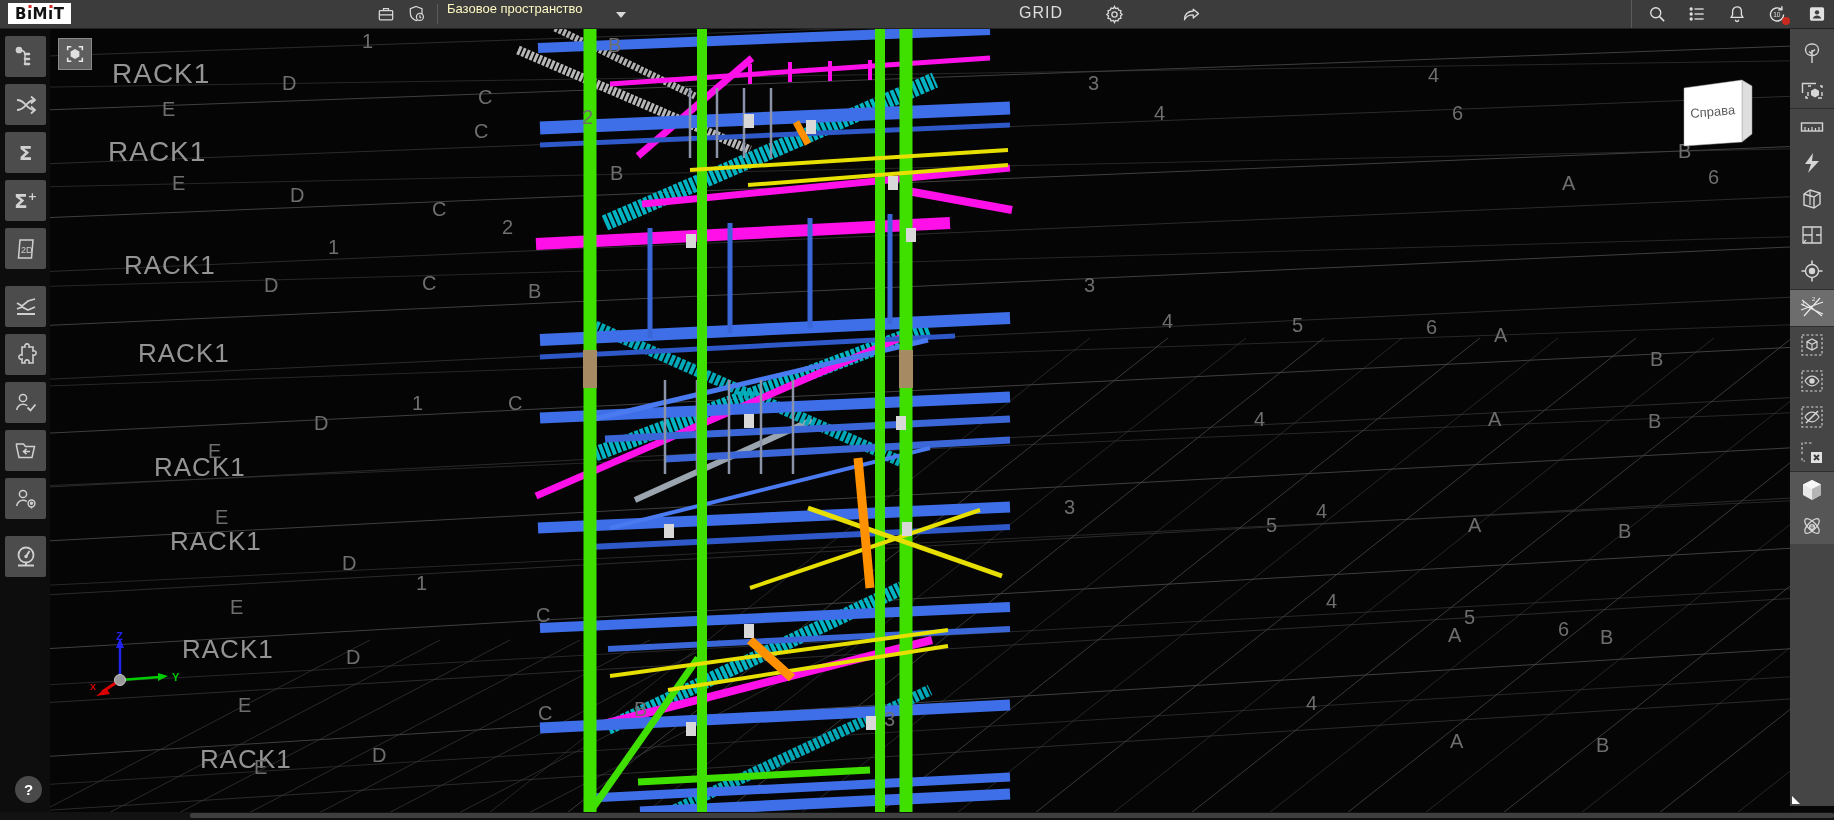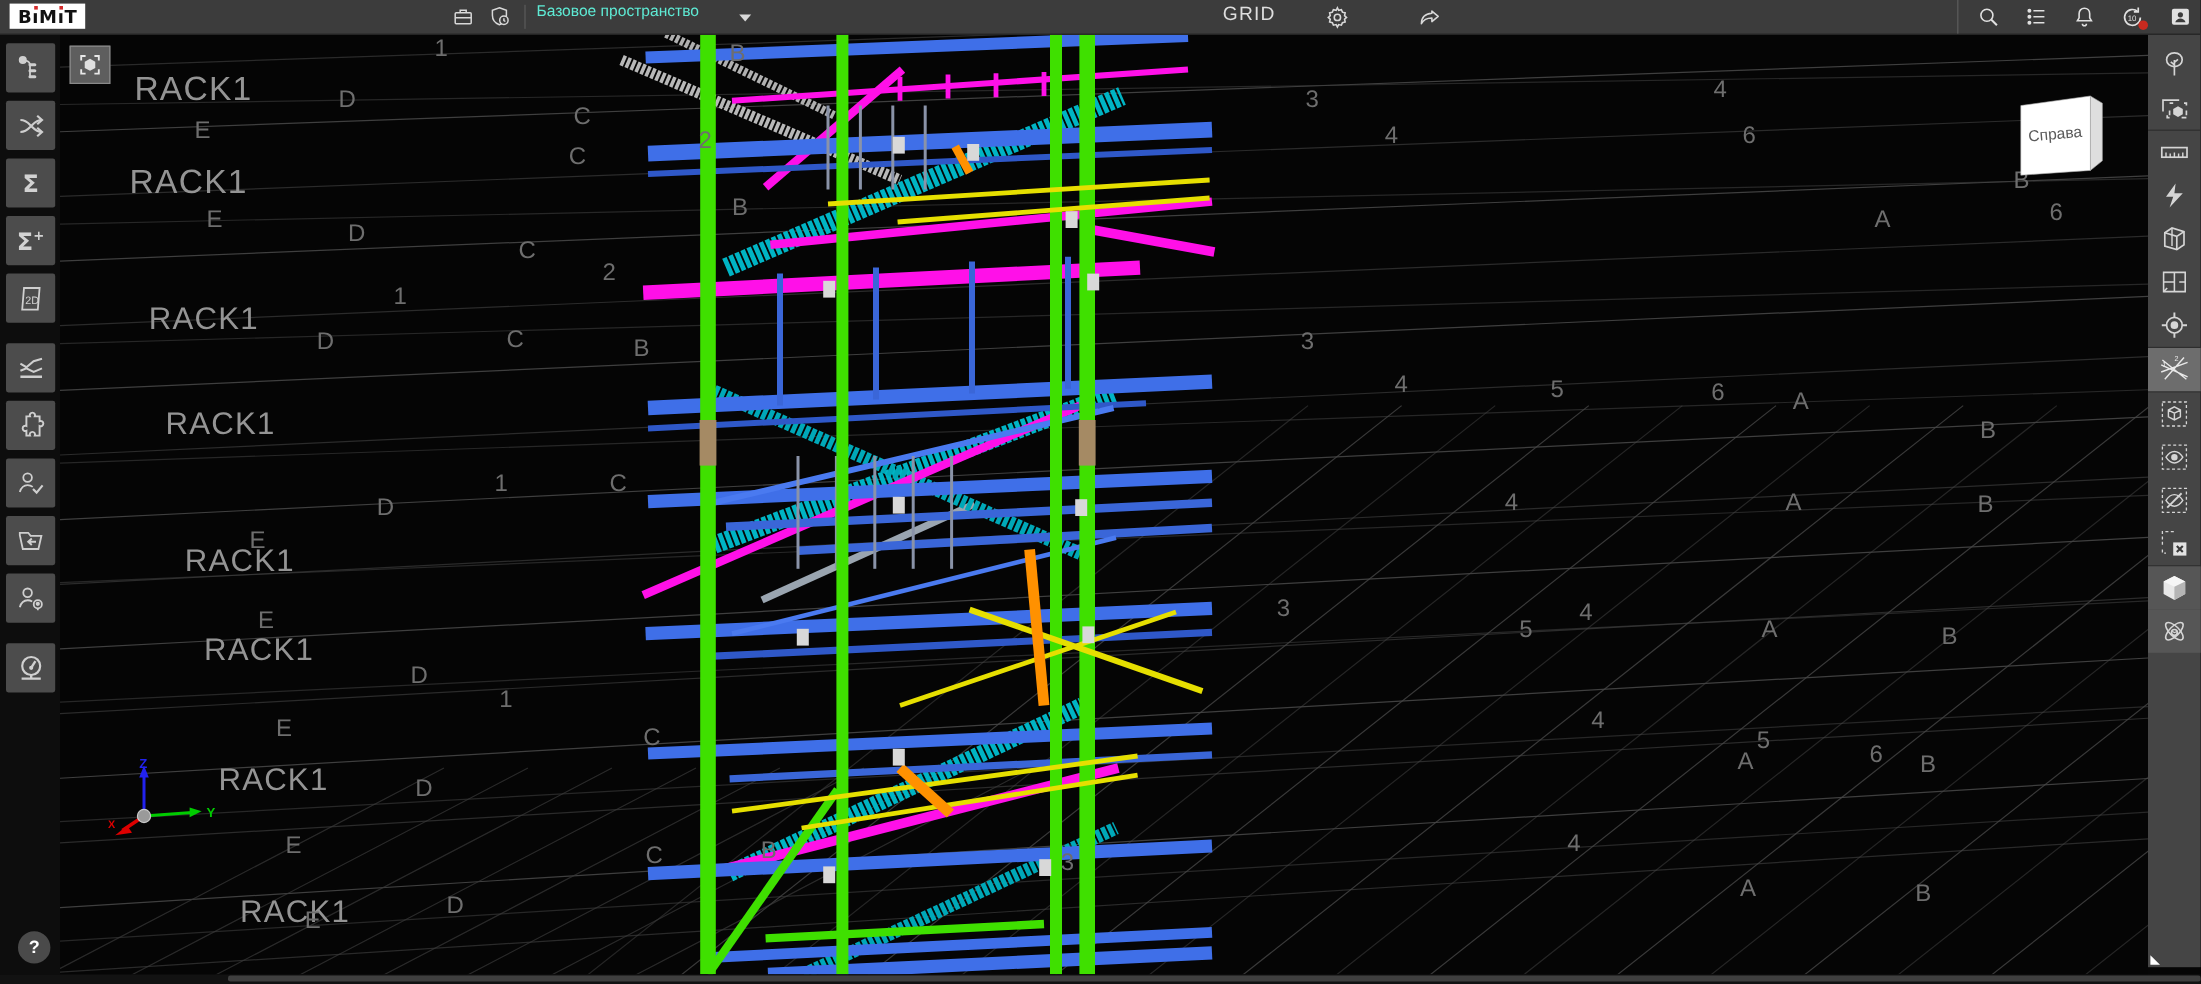--- a/index.html
+++ b/index.html
@@ -13,21 +13,21 @@
     display:flex;align-items:center;font-family:"DejaVu Sans",sans-serif;
     font-weight:bold;font-size:15px;color:#111;letter-spacing:.5px;}
   .logo .di{position:relative;}
   .logo .di::after{content:'';position:absolute;left:50%;transform:translateX(-50%);
     top:0px;width:3px;height:3px;background:#d42b2b;}
   .tb-ic{position:absolute;top:3px;width:22px;height:22px;display:flex;align-items:center;
     justify-content:center;cursor:pointer;}
   .tb-ic svg{stroke:#d8d8d8;fill:none;stroke-width:1.5;}
   .tb-div{position:absolute;top:4px;width:1px;height:20px;background:#5c5c5c;}
   .space-sel{position:absolute;left:447px;top:0;height:16px;display:flex;align-items:center;
-    color:#5eead4;font-size:13px;cursor:pointer;}
+    color:#fef9c3;font-size:13px;cursor:pointer;}
   .caret{position:absolute;left:616px;top:12px;width:0;height:0;border-left:5px solid transparent;
     border-right:5px solid transparent;border-top:6px solid #d8d8d8;cursor:pointer;}
   .grid-lbl{position:absolute;left:1019px;top:4px;font-size:16px;color:#dedede;letter-spacing:1px;}
   .tb-right{position:absolute;right:6px;top:0;height:28px;display:flex;align-items:center;gap:18px;
     padding-left:14px;border-left:1px solid #5c5c5c;}
   .tb-right .ric{position:relative;width:22px;height:22px;display:flex;align-items:center;
     justify-content:center;cursor:pointer;}
   .tb-right svg{stroke:#e0e0e0;fill:none;stroke-width:1.6;}
   .red-dot{position:absolute;right:-2px;bottom:0px;width:8px;height:8px;border-radius:50%;
     background:#c92a1f;}

